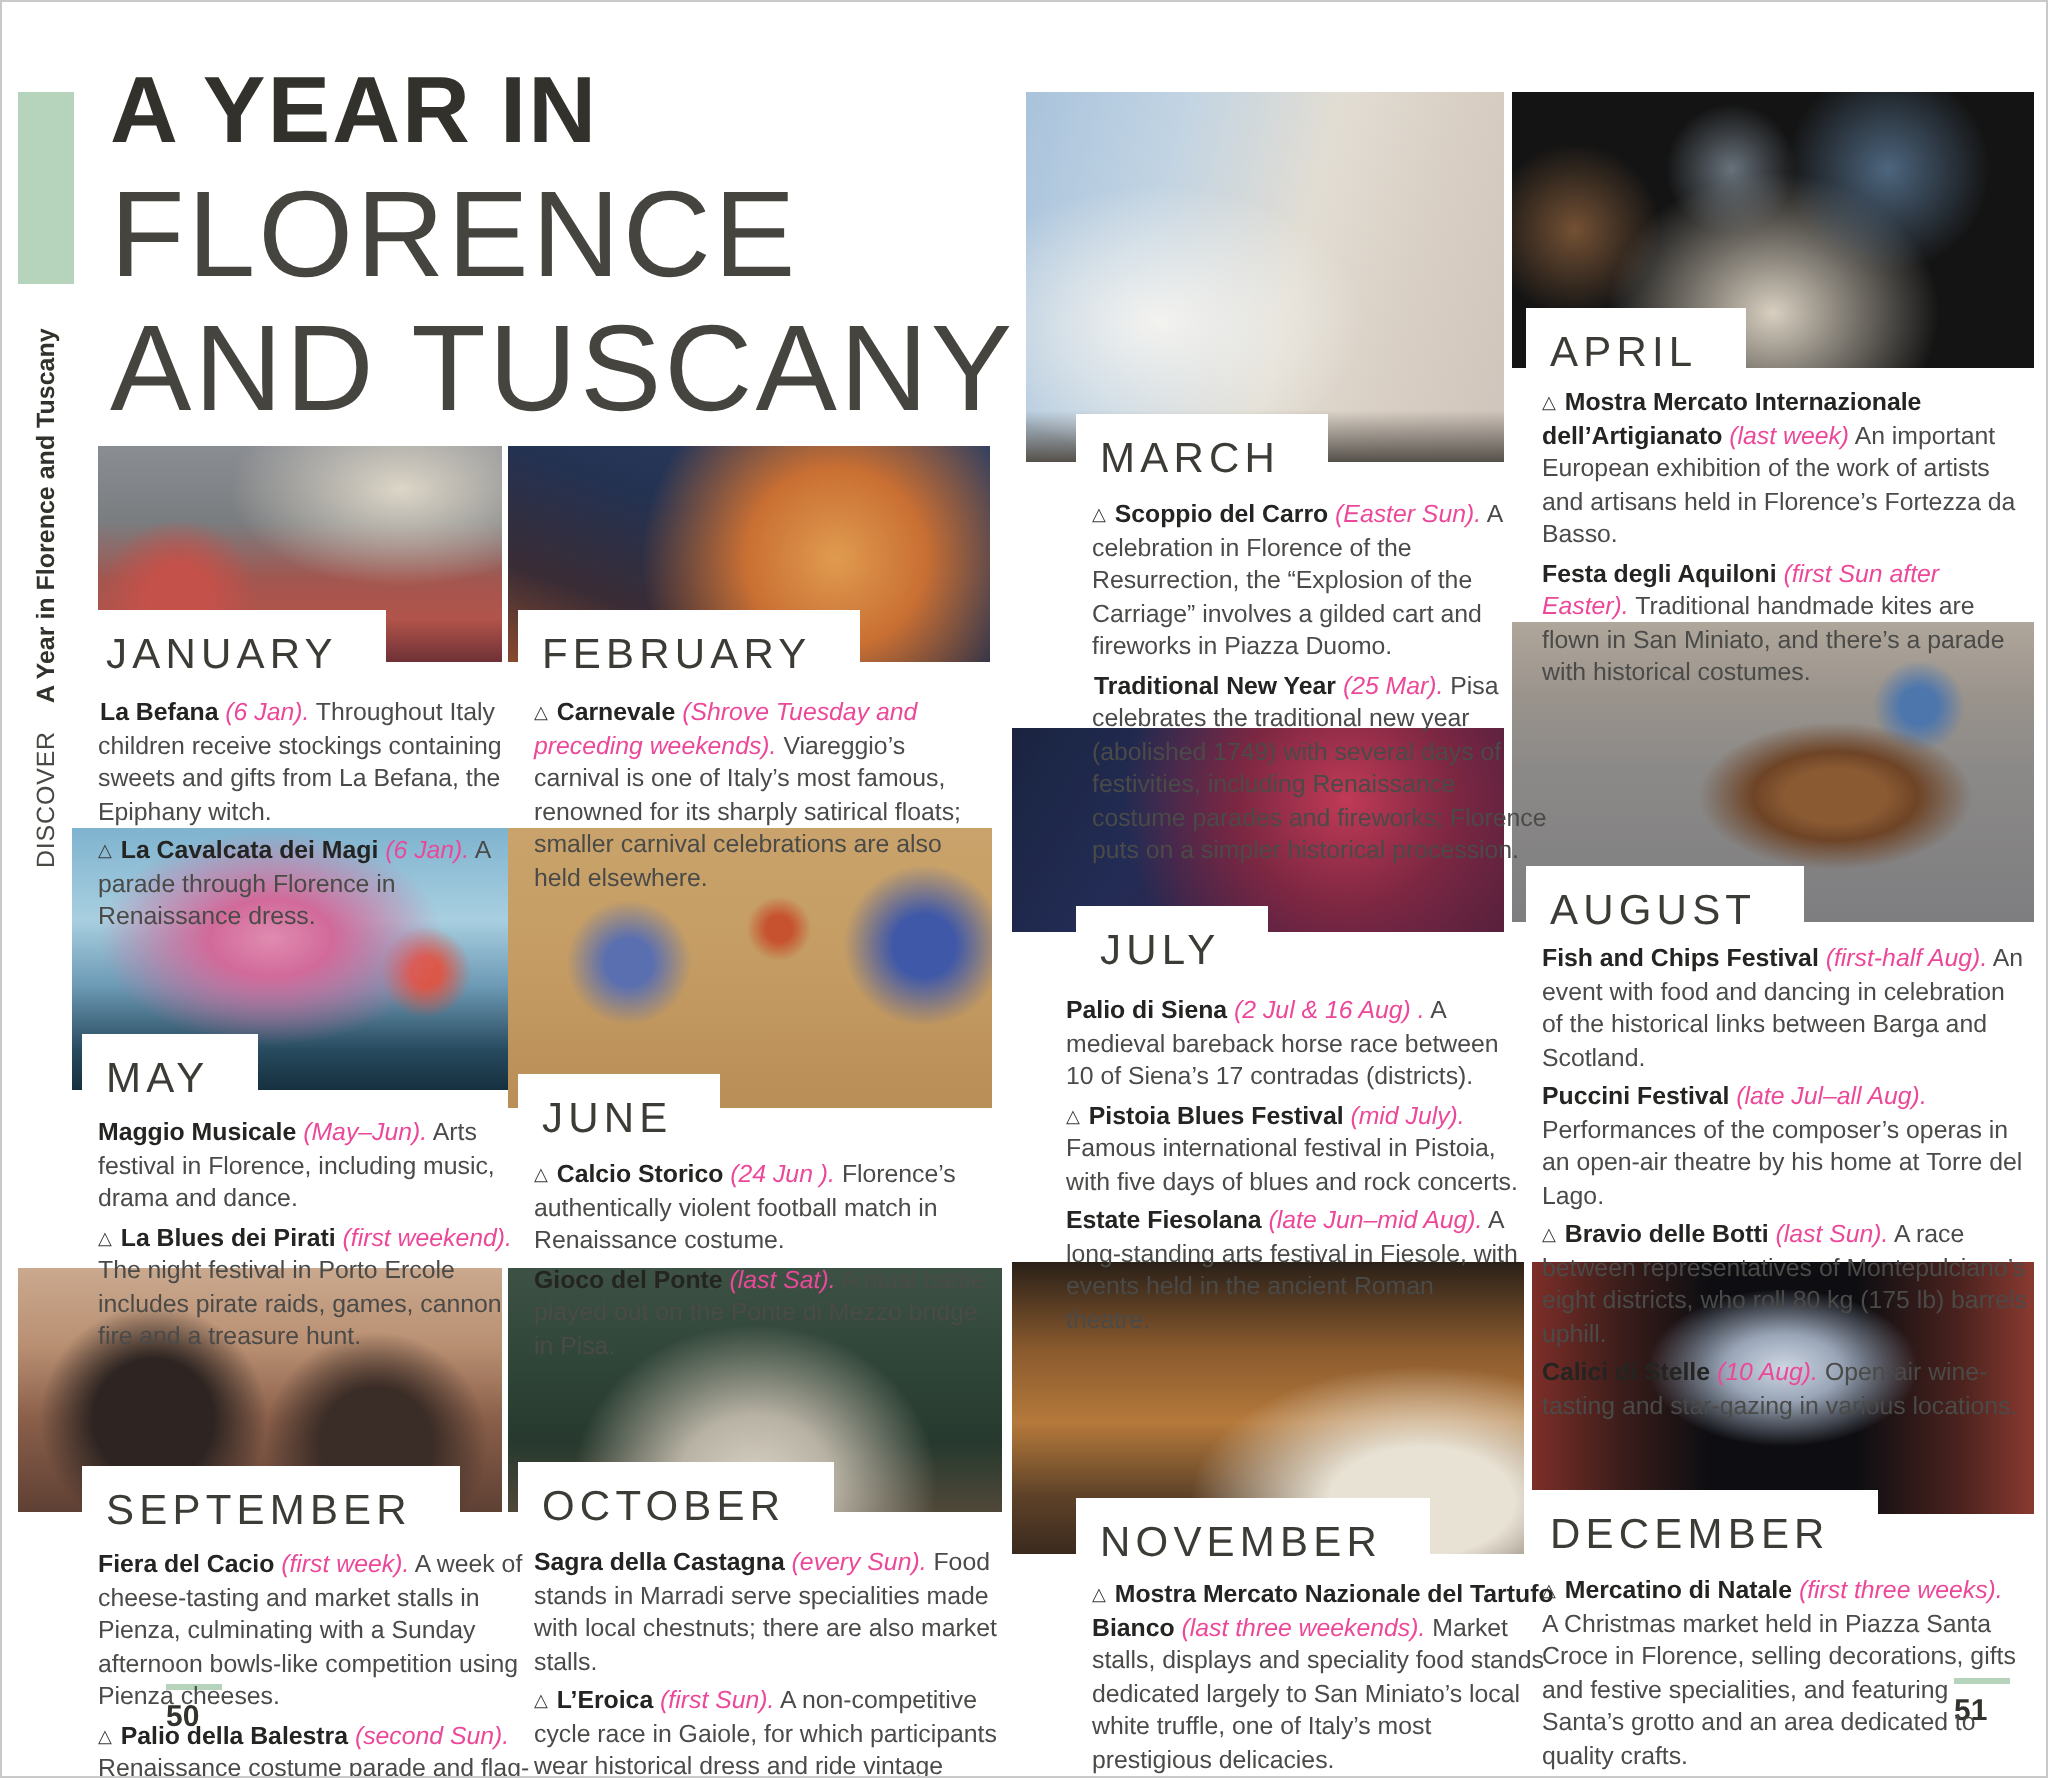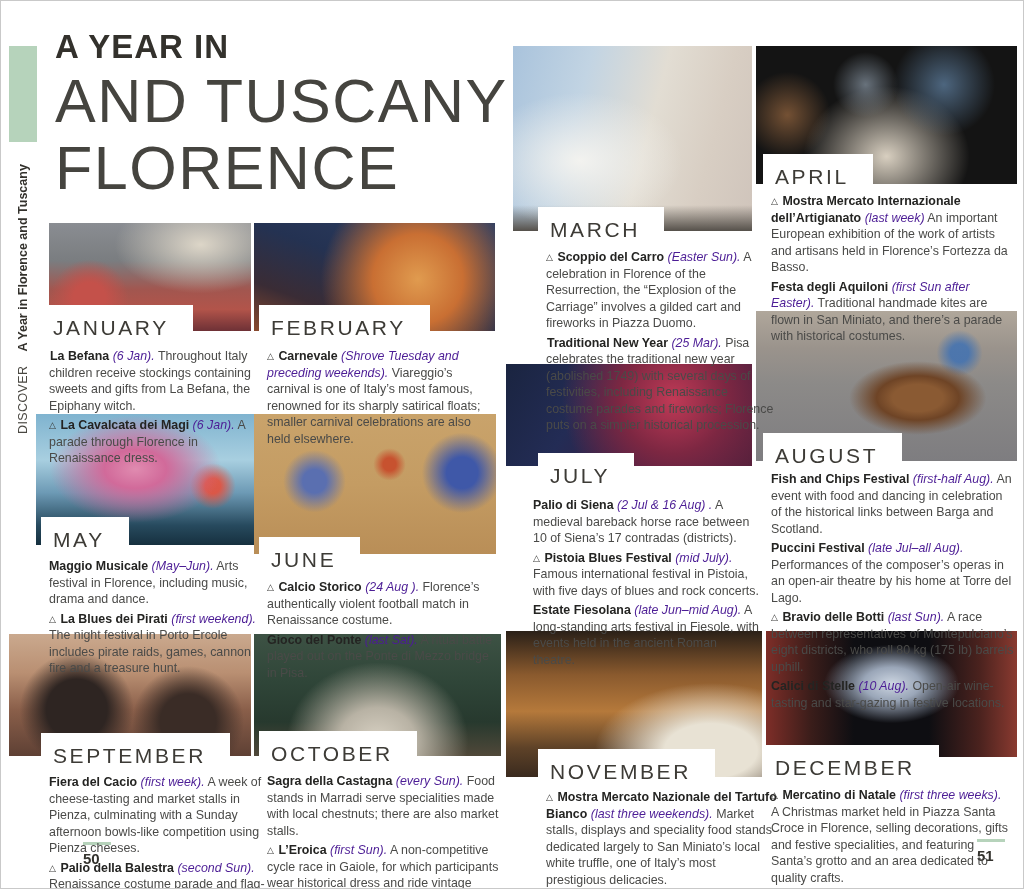--- a/index.html
+++ b/index.html
@@ -6,21 +6,21 @@
   .canvas{position:relative;width:1024px;height:889px;background:#fff;border:1px solid #c9c9c9;
           box-sizing:border-box;overflow:hidden;font-family:"Liberation Sans",sans-serif;}
   
   .green-block{position:absolute;left:8px;top:45px;width:28px;height:96px;background:var(--accent,#b6d3bb);}
   .sidebar-rot{position:absolute;left:15px;top:433px;transform:rotate(-90deg);transform-origin:0 0;
                white-space:nowrap;font-size:12.5px;color:#3a3832;}
   .sidebar-rot .sec{font-weight:400;color:#4a4842;margin-right:14px;letter-spacing:.4px;}
   .sidebar-rot .bk{font-weight:bold;color:#33312c;}
   
   .bigtitle{position:absolute;left:54px;top:28px;color:#33312c;}
-  .bigtitle .t1{font-size:33px;font-weight:bold;letter-spacing:1px;line-height:1.1;}
+  .bigtitle .t1{font-size:47px;font-weight:bold;letter-spacing:1px;line-height:1.1;}
   .bigtitle .t2{font-size:61px;font-weight:200;letter-spacing:1.5px;line-height:1.0;color:#45443f;margin-top:6px;}
   
   .photo{position:absolute;z-index:1;}
   .ph-jan{background:radial-gradient(ellipse at 75% 20%,#ddd6c8 0%,rgba(221,214,200,0) 40%),
           radial-gradient(circle at 20% 70%,#c4514a 0 9%,rgba(0,0,0,0) 22%),
           linear-gradient(180deg,#8a8d92 0%,#7a7d80 35%,#a2564f 62%,#b2544a 80%,#6e3136 100%);}
   .ph-feb{background:radial-gradient(circle at 68% 52%,#e09b4f 0%,#c96f33 26%,rgba(0,0,0,0) 56%),
           linear-gradient(200deg,#2e3f63 0%,#243252 45%,#3a2c35 75%,#8a4a2e 100%);}
   .ph-mar{background:radial-gradient(ellipse at 28% 62%,rgba(245,244,240,.95) 0%,rgba(245,244,240,0) 42%),
           linear-gradient(0deg,#55504a 0%,rgba(85,80,74,0) 14%),
@@ -50,39 +50,39 @@
           linear-gradient(180deg,#2a2018 0%,#8a5a2e 30%,#b5793b 55%,#5e4228 80%,#3a2a1e 100%);}
   .ph-dec{background:radial-gradient(ellipse at 50% 42%,#cdd6e2 0%,#9aa6b8 16%,rgba(0,0,0,0) 38%),
           linear-gradient(90deg,#7e2e28 0%,#3a1d1a 18%,#0e0e12 35%,#0e0e12 65%,#4a221e 85%,#8a3a30 100%);}
   
   .mtitle{position:absolute;z-index:2;background:#fff;padding:11px 24px 3px 12px;
           font-size:21px;letter-spacing:2.6px;color:#3d3b36;font-weight:400;}
   .mbody{position:absolute;z-index:2;font-size:12.4px;line-height:1.33;color:#4a4a48;}
   .mbody p{margin:0 0 3px 0;}
   .mk{font-size:9px;color:#3a3a38;margin-right:1px;vertical-align:1px;}
   .nm{font-weight:bold;color:#242422;}
-  .dt{font-style:italic;color:#4c1d95;}
+  .dt{font-style:italic;color:#ec4899;}
   
   .pageno{position:absolute;font-size:15px;font-weight:bold;color:#33322d;}
   .pageno .dash{width:28px;height:3px;background:var(--accent,#b6d3bb);margin-bottom:5px;}
 </style>
 </head>
 <body>
 
 <div class="canvas">
 
   <div class="green-block"></div>
   <div class="sidebar-rot">
     <span class="sec">DISCOVER</span><span class="bk">A Year in Florence and Tuscany</span>
   </div>
 
   <div class="bigtitle">
     <div class="t1">A YEAR IN</div>
+    <div class="t2">FLORENCE</div>
     <div class="t2">AND TUSCANY</div>
-    <div class="t2">FLORENCE</div>
   </div>
 
   <div class="photo ph-jan" style="left:48px;top:222px;width:202px;height:108px"></div>
   <div class="photo ph-feb" style="left:253px;top:222px;width:241px;height:108px"></div>
   <div class="photo ph-mar" style="left:512px;top:45px;width:239px;height:185px"></div>
   <div class="photo ph-apr" style="left:755px;top:45px;width:261px;height:138px"></div>
   <div class="photo ph-may" style="left:35px;top:413px;width:221px;height:131px"></div>
   <div class="photo ph-jun" style="left:253px;top:413px;width:242px;height:140px"></div>
   <div class="photo ph-jul" style="left:505px;top:363px;width:246px;height:102px"></div>
   <div class="photo ph-aug" style="left:755px;top:310px;width:261px;height:150px"></div>
@@ -122,35 +122,35 @@
     <p class="entry"><span class="mk">△</span> <span class="nm">Mostra Mercato Internazionale dell’Artigianato</span> <span class="dt">(last week)</span> <span class="tx">An important European exhibition of the work of artists and artisans held in Florence’s Fortezza da Basso.</span></p>
     <p class="entry"><span class="nm">Festa degli Aquiloni</span> <span class="dt">(first Sun after Easter).</span> <span class="tx">Traditional handmade kites are flown in San Miniato, and there’s a parade with historical costumes.</span></p>
   </div>
 
   <div class="mbody" style="left:48px;top:557px;width:212px">
     <p class="entry"><span class="nm">Maggio Musicale</span> <span class="dt">(May–Jun).</span> <span class="tx">Arts festival in Florence, including music, drama and dance.</span></p>
     <p class="entry"><span class="mk">△</span> <span class="nm">La Blues dei Pirati</span> <span class="dt">(first weekend).</span> <span class="tx">The night festival in Porto Ercole includes pirate raids, games, cannon fire and a treasure hunt.</span></p>
   </div>
 
   <div class="mbody" style="left:266px;top:578px;width:232px">
-    <p class="entry"><span class="mk">△</span> <span class="nm">Calcio Storico</span> <span class="dt">(24 Aug ).</span> <span class="tx">Florence’s authentically violent football match in Renaissance costume.</span></p>
+    <p class="entry"><span class="mk">△</span> <span class="nm">Calcio Storico</span> <span class="dt">(24 Jun ).</span> <span class="tx">Florence’s authentically violent football match in Renaissance costume.</span></p>
     <p class="entry"><span class="nm">Gioco del Ponte</span> <span class="dt">(last Sat).</span> <span class="tx">A ritual battle played out on the Ponte di Mezzo bridge in Pisa.</span></p>
   </div>
 
   <div class="mbody" style="left:532px;top:496px;width:228px">
     <p class="entry"><span class="nm">Palio di Siena</span> <span class="dt">(2 Jul &amp; 16 Aug) .</span> <span class="tx">A medieval bareback horse race between 10 of Siena’s 17 contradas (districts).</span></p>
     <p class="entry"><span class="mk">△</span> <span class="nm">Pistoia Blues Festival</span> <span class="dt">(mid July).</span> <span class="tx">Famous international festival in Pistoia, with five days of blues and rock concerts.</span></p>
     <p class="entry"><span class="nm">Estate Fiesolana</span> <span class="dt">(late Jun–mid Aug).</span> <span class="tx">A long-standing arts festival in Fiesole, with events held in the ancient Roman theatre.</span></p>
   </div>
 
   <div class="mbody" style="left:770px;top:470px;width:245px">
     <p class="entry"><span class="nm">Fish and Chips Festival</span> <span class="dt">(first-half Aug).</span> <span class="tx">An event with food and dancing in celebration of the historical links between Barga and Scotland.</span></p>
     <p class="entry"><span class="nm">Puccini Festival</span> <span class="dt">(late Jul–all Aug).</span> <span class="tx">Performances of the composer’s operas in an open-air theatre by his home at Torre del Lago.</span></p>
     <p class="entry"><span class="mk">△</span> <span class="nm">Bravio delle Botti</span> <span class="dt">(last Sun).</span> <span class="tx">A race between representatives of Montepulciano’s eight districts, who roll 80 kg (175 lb) barrels uphill.</span></p>
-    <p class="entry"><span class="nm">Calici di Stelle</span> <span class="dt">(10 Aug).</span> <span class="tx">Open-air wine-tasting and star-gazing in festive locations.</span></p>
+    <p class="entry"><span class="nm">Calici di Stelle</span> <span class="dt">(10 Aug).</span> <span class="tx">Open-air wine-tasting and star-gazing in various locations.</span></p>
   </div>
 
   <div class="mbody" style="left:48px;top:773px;width:218px">
     <p class="entry"><span class="nm">Fiera del Cacio</span> <span class="dt">(first week).</span> <span class="tx">A week of cheese-tasting and market stalls in Pienza, culminating with a Sunday afternoon bowls-like competition using Pienza cheeses.</span></p>
     <p class="entry"><span class="mk">△</span> <span class="nm">Palio della Balestra</span> <span class="dt">(second Sun).</span> <span class="tx">Renaissance costume parade and flag-throwing in Sansepolcro.</span></p>
   </div>
 
   <div class="mbody" style="left:266px;top:772px;width:234px">
     <p class="entry"><span class="nm">Sagra della Castagna</span> <span class="dt">(every Sun).</span> <span class="tx">Food stands in Marradi serve specialities made with local chestnuts; there are also market stalls.</span></p>
     <p class="entry"><span class="mk">△</span> <span class="nm">L’Eroica</span> <span class="dt">(first Sun).</span> <span class="tx">A non-competitive cycle race in Gaiole, for which participants wear historical dress and ride vintage bicycles.</span></p>

